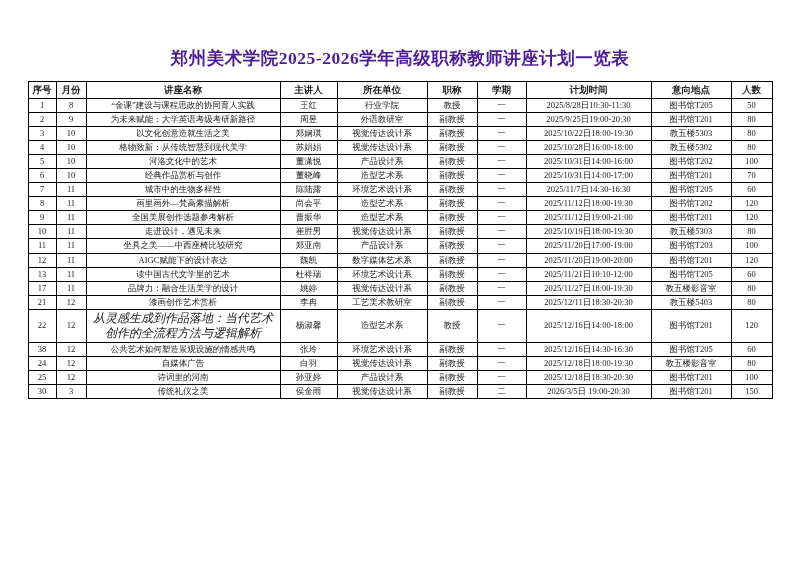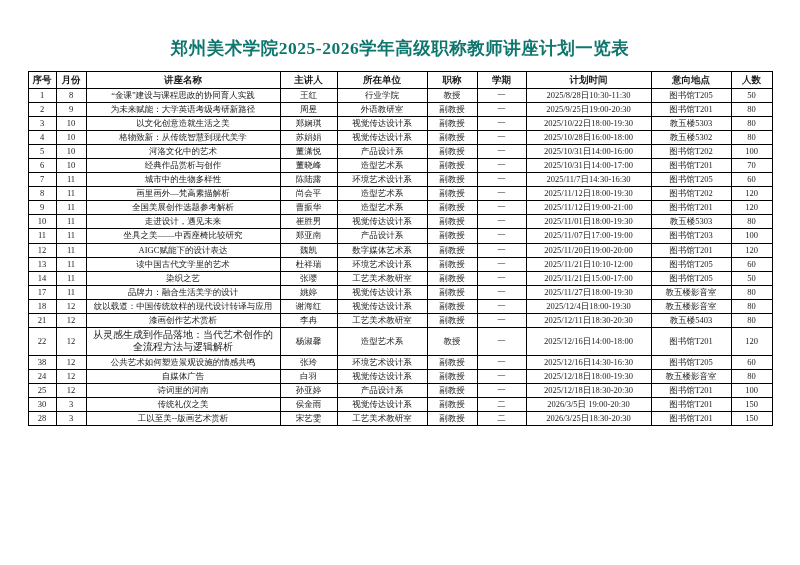--- a/index.html
+++ b/index.html
@@ -10,27 +10,27 @@
     font-family: "Liberation Serif", "DejaVu Serif", serif;
     color: #1a1a1a;
   }
   .page {
     position: relative;
     width: 800px; height: 565px;
     background: #ffffff;
     overflow: hidden;
   }
   .title {
-    margin: 0;
+    margin: 10px;
     padding-top: 36px;
     text-align: center;
     font-size: 17.5px;
     font-weight: bold;
     letter-spacing: 0.5px;
-    color: #0f766e;
+    color: #4c1d95;
   }
   table.schedule {
     margin: 11px auto 0 auto;
     width: 744px;
     border-collapse: collapse;
     table-layout: fixed;
   }
   table.schedule th, table.schedule td {
     border: 1px solid #000000;
     text-align: center;
@@ -41,21 +41,21 @@
     line-height: 1.3;
     word-break: break-all;
   }
   table.schedule th {
     font-weight: bold;
     font-size: 9.5px;
     height: 17px;
     background: #ffffff;
   }
   table.schedule td { height: 13px; }
-  table.schedule td.small { font-size: 10px; line-height: 1.25; }
+  table.schedule td.small { font-size: 12px; line-height: 1.25; font-style: italic; }
 </style>
 </head>
 <body>
 
 <div class="page">
   <h1 class="title">郑州美术学院2025-2026学年高级职称教师讲座计划一览表</h1>
 
   <table class="schedule">
     <colgroup>
       <col style="width:28px">
@@ -193,33 +193,33 @@
           <td>120</td>
         </tr>
         <tr>
           <td>10</td>
           <td>11</td>
           <td>走进设计，遇见未来</td>
           <td>崔胜男</td>
           <td>视觉传达设计系</td>
           <td>副教授</td>
           <td>一</td>
-          <td>2025/11/01日18:00-19:30</td>
+          <td>2025/10/19日18:00-19:30</td>
           <td>教五楼5303</td>
           <td>80</td>
         </tr>
         <tr>
           <td>11</td>
           <td>11</td>
           <td>坐具之美——中西座椅比较研究</td>
           <td>郑亚南</td>
           <td>产品设计系</td>
           <td>副教授</td>
           <td>一</td>
-          <td>2025/11/07日17:00-19:00</td>
+          <td>2025/11/20日17:00-19:00</td>
           <td>图书馆T203</td>
           <td>100</td>
         </tr>
         <tr>
           <td>12</td>
           <td>11</td>
           <td>AIGC赋能下的设计表达</td>
           <td>魏凯</td>
           <td>数字媒体艺术系</td>
           <td>副教授</td>
@@ -234,52 +234,28 @@
           <td>读中国古代文学里的艺术</td>
           <td>杜祥瑞</td>
           <td>环境艺术设计系</td>
           <td>副教授</td>
           <td>一</td>
           <td>2025/11/21日10:10-12:00</td>
           <td>图书馆T205</td>
           <td>60</td>
         </tr>
         <tr>
-          <td>14</td>
-          <td>11</td>
-          <td>染织之艺</td>
-          <td>张璎</td>
-          <td>工艺美术教研室</td>
-          <td>副教授</td>
-          <td>一</td>
-          <td>2025/11/21日15:00-17:00</td>
-          <td>图书馆T205</td>
-          <td>50</td>
-        </tr>
-        <tr>
           <td>17</td>
           <td>11</td>
           <td>品牌力：融合生活美学的设计</td>
           <td>姚婷</td>
           <td>视觉传达设计系</td>
           <td>副教授</td>
           <td>一</td>
           <td>2025/11/27日18:00-19:30</td>
-          <td>教五楼影音室</td>
-          <td>80</td>
-        </tr>
-        <tr>
-          <td>18</td>
-          <td>12</td>
-          <td>纹以载道：中国传统纹样的现代设计转译与应用</td>
-          <td>谢海红</td>
-          <td>视觉传达设计系</td>
-          <td>副教授</td>
-          <td>一</td>
-          <td>2025/12/4日18:00-19:30</td>
           <td>教五楼影音室</td>
           <td>80</td>
         </tr>
         <tr>
           <td>21</td>
           <td>12</td>
           <td>漆画创作艺术赏析</td>
           <td>李冉</td>
           <td>工艺美术教研室</td>
           <td>副教授</td>
@@ -338,30 +314,18 @@
         </tr>
         <tr>
           <td>30</td>
           <td>3</td>
           <td>传统礼仪之美</td>
           <td>侯金雨</td>
           <td>视觉传达设计系</td>
           <td>副教授</td>
           <td>二</td>
           <td>2026/3/5日 19:00-20:30</td>
-          <td>图书馆T201</td>
-          <td>150</td>
-        </tr>
-        <tr>
-          <td>28</td>
-          <td>3</td>
-          <td>工以至美--版画艺术赏析</td>
-          <td>宋艺雯</td>
-          <td>工艺美术教研室</td>
-          <td>副教授</td>
-          <td>二</td>
-          <td>2026/3/25日18:30-20:30</td>
           <td>图书馆T201</td>
           <td>150</td>
         </tr>
       </tbody>
   </table>
 </div>
 
 </body></html>

